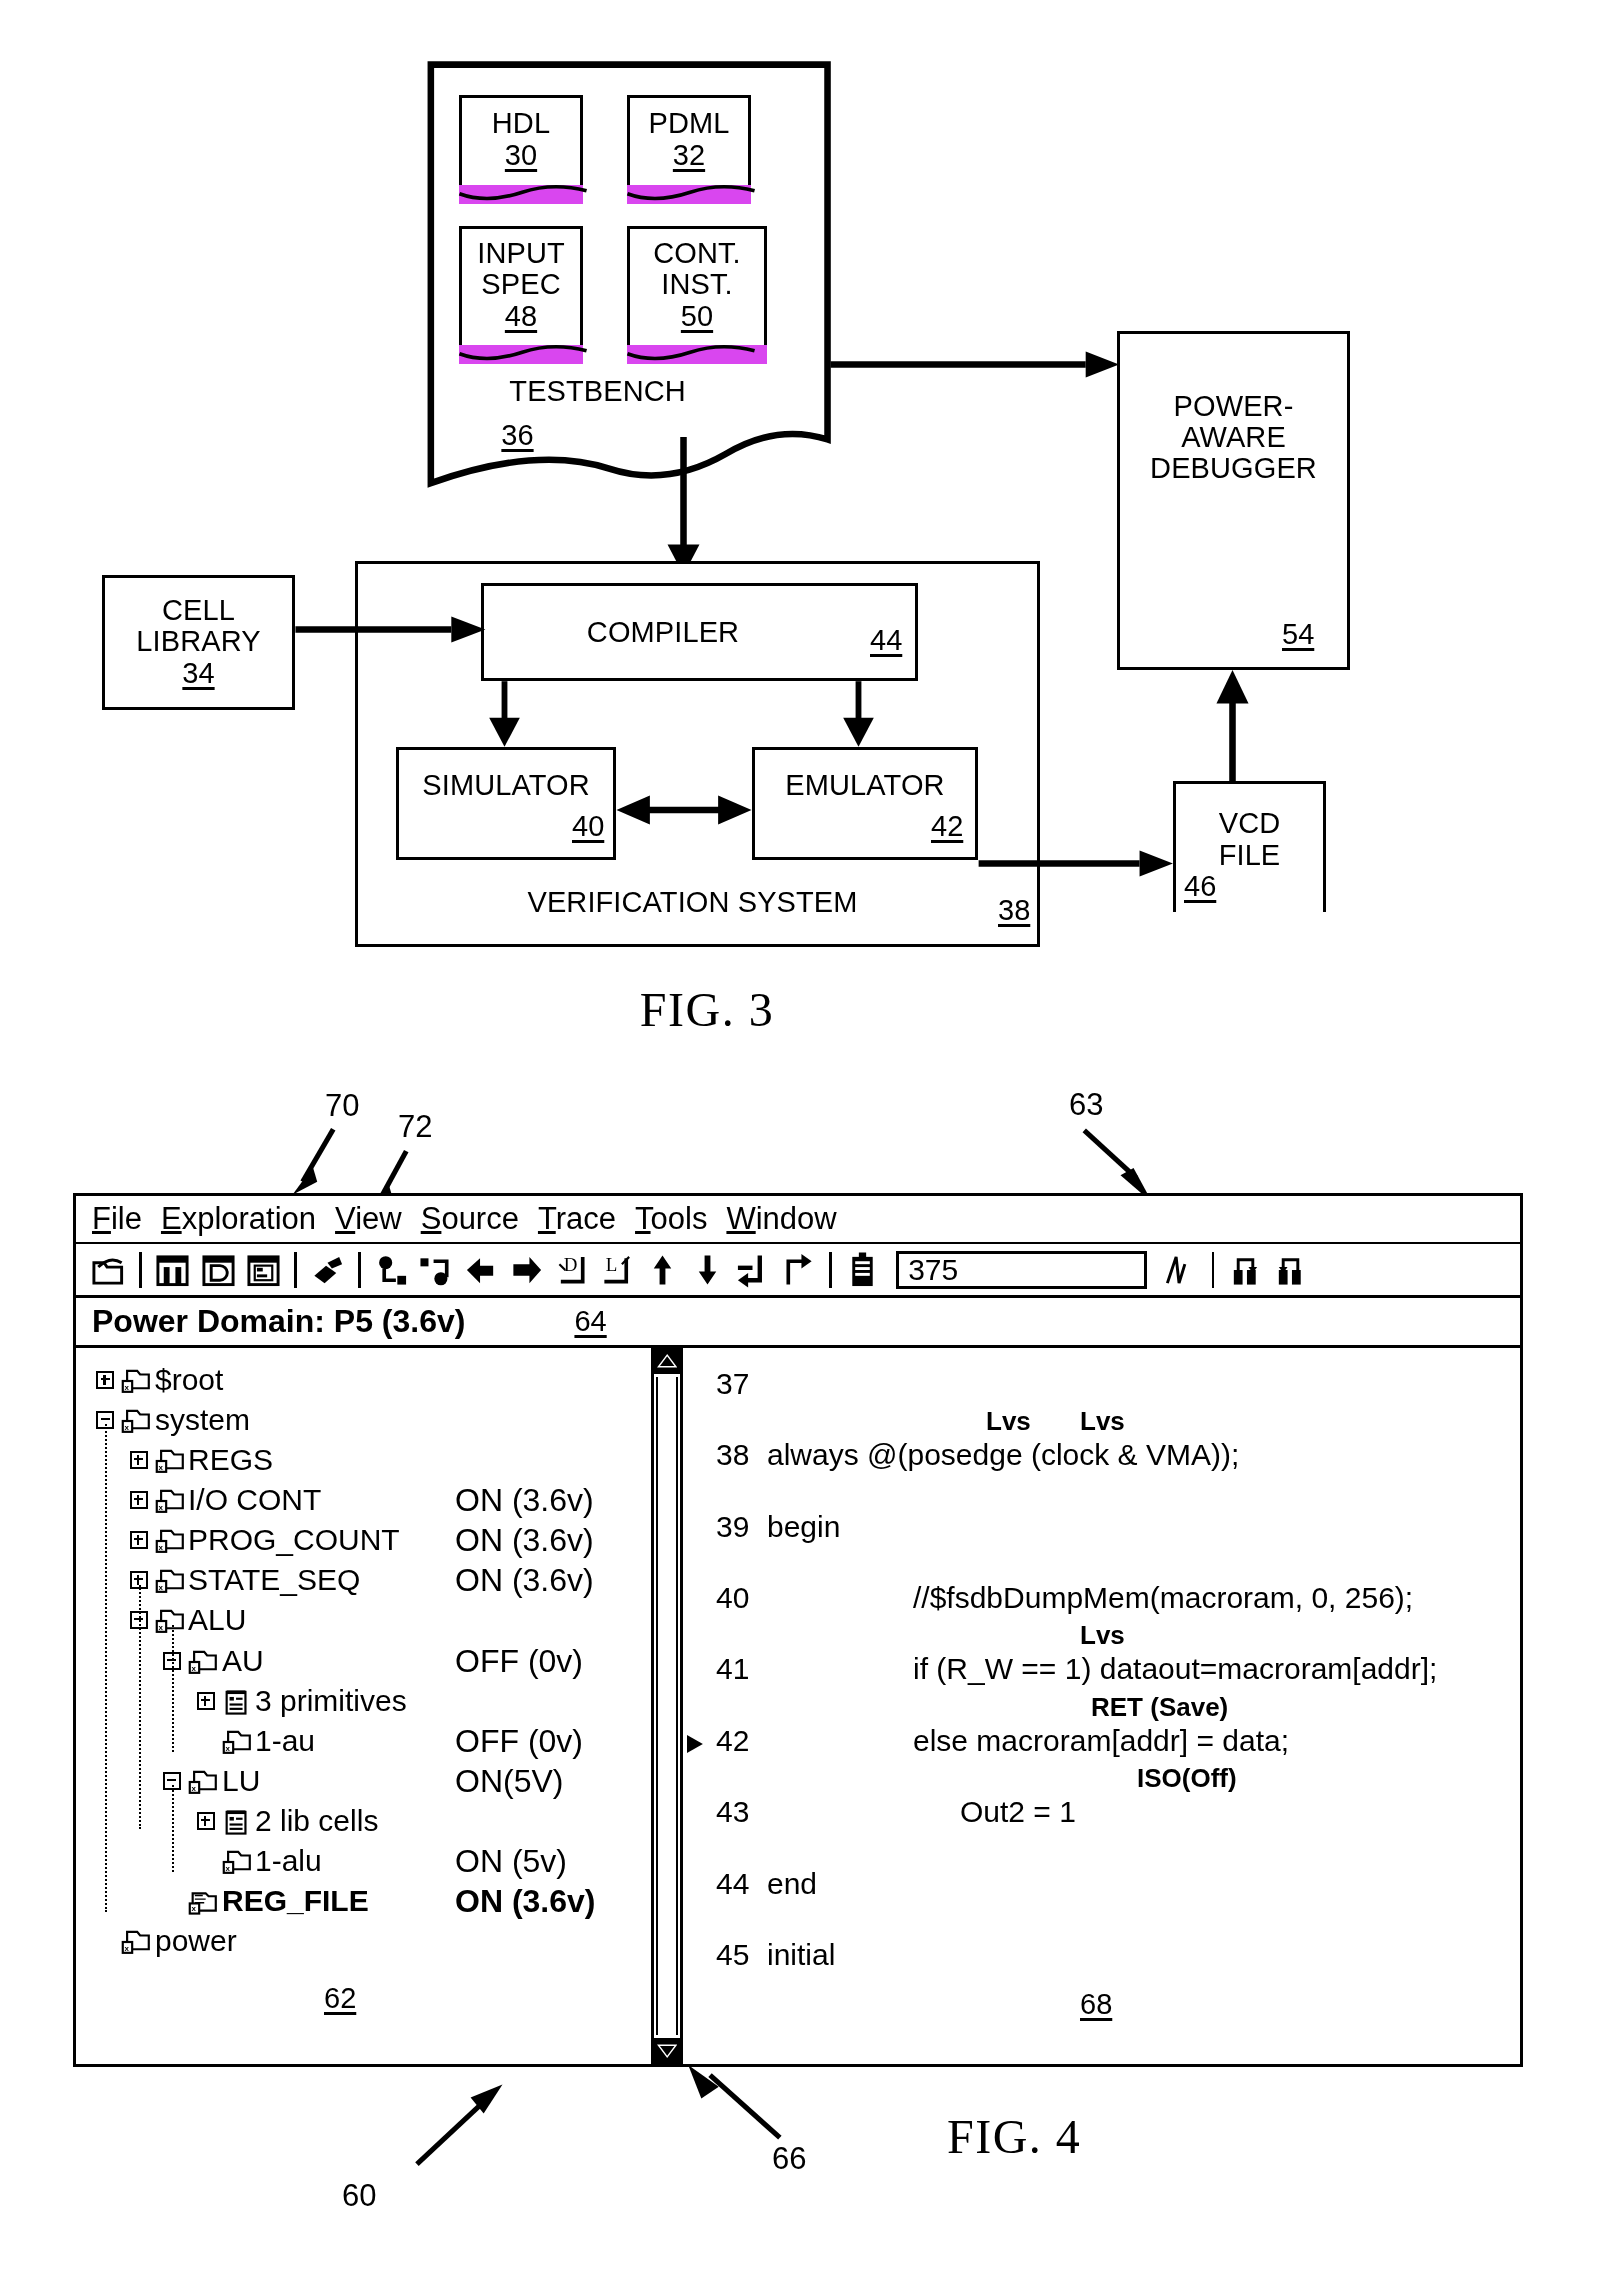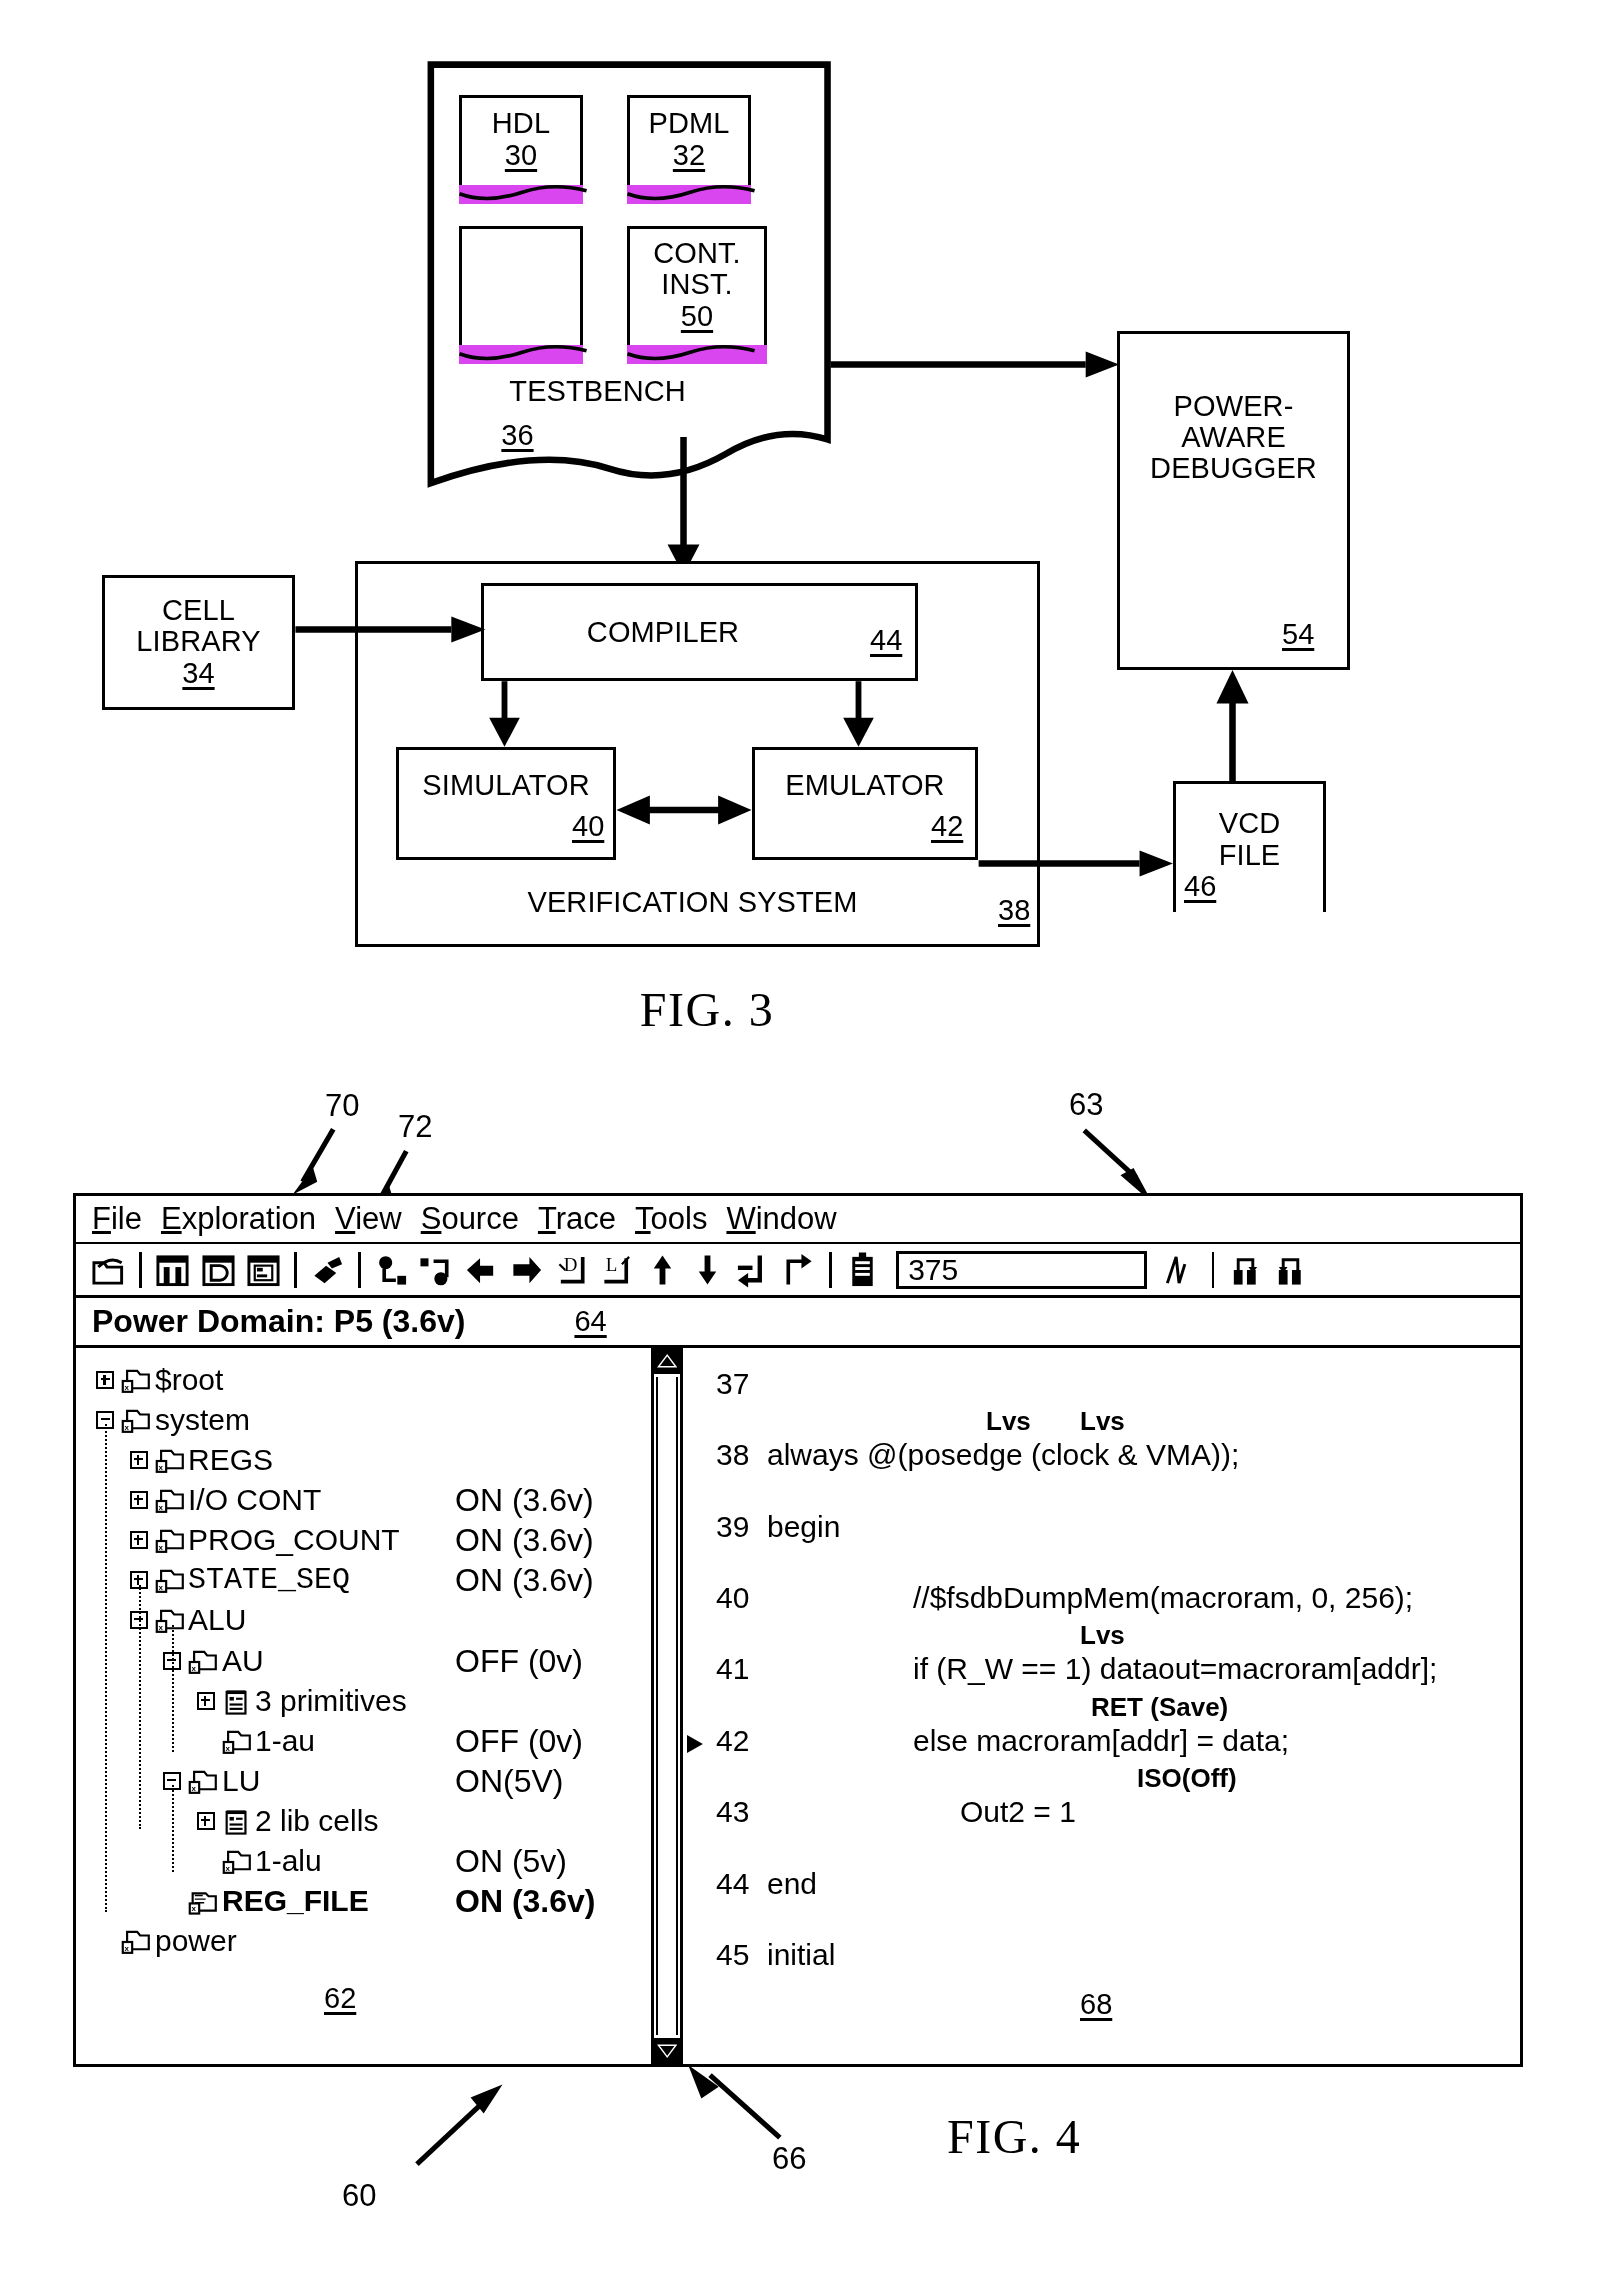--- a/index.html
+++ b/index.html
@@ -258,20 +258,25 @@
           <div class="lbl">PDML</div>
           <div class="ref">32</div>
         </div>
       </div>
 
       <div class="doc" style="left:29px;top:162px;width:124px;height:138px;">
         <div class="docbody"></div>
         <svg class="tear" width="130" height="25" viewBox="0 0 178 34">
           <path d="M2 20 Q 40 34 88 18 Q 130 4 176 16" fill="none" stroke="#000" stroke-width="5"></path>
         </svg>
+        <div class="doctxt">
+          <div class="lbl">INPUT</div>
+          <div class="lbl">SPEC</div>
+          <div class="ref">48</div>
+        </div>
       </div>
 
       <div class="doc" style="left:197px;top:162px;width:140px;height:138px;">
         <div class="docbody"></div>
         <svg class="tear" width="130" height="25" viewBox="0 0 178 34">
           <path d="M2 20 Q 40 34 88 18 Q 130 4 176 16" fill="none" stroke="#000" stroke-width="5"></path>
         </svg>
         <div class="doctxt">
           <div class="lbl">CONT.</div>
           <div class="lbl">INST.</div>
@@ -612,21 +617,21 @@
                 <div class="tlabel" style="left: 112px;">PROG_COUNT</div>
                 <div class="tstate" style="left: 379px;">ON (3.6v)</div>
               </div>
               <div class="trow" style="top: 213px;">
                 <div class="exp plus" style="left: 54px;"></div>
                 <div class="folder" style="left: 79px;"><svg width="31" height="26" viewBox="0 0 42 36">
                     <path d="M8 4 L22 4 L26 9 L38 9 L38 28 L8 28 Z" fill="#fff" stroke="#000" stroke-width="3"></path>
                     <rect x="2" y="18" width="13" height="15" fill="#fff" stroke="#000" stroke-width="3"></rect>
                     <text x="4.5" y="30" font-family="Liberation Sans, sans-serif" font-size="11" font-weight="bold">x</text>
                   </svg></div>
-                <div class="tlabel" style="left: 112px; font-family: Liberation Mono, monospace;">STATE_SEQ</div>
+                <div class="tlabel" style="left: 112px;">STATE_SEQ</div>
                 <div class="tstate" style="left: 379px;">ON   (3.6v)</div>
               </div>
               <div class="trow" style="top: 253px;">
                 <div class="exp" style="left: 54px;"></div>
                 <div class="folder" style="left: 79px;"><svg width="31" height="26" viewBox="0 0 42 36">
                     <path d="M8 4 L22 4 L26 9 L38 9 L38 28 L8 28 Z" fill="#fff" stroke="#000" stroke-width="3"></path>
                     <rect x="2" y="18" width="13" height="15" fill="#fff" stroke="#000" stroke-width="3"></rect>
                     <text x="4.5" y="30" font-family="Liberation Sans, sans-serif" font-size="11" font-weight="bold">x</text>
                   </svg></div>
                 <div class="tlabel" style="left: 112px;">ALU</div>

